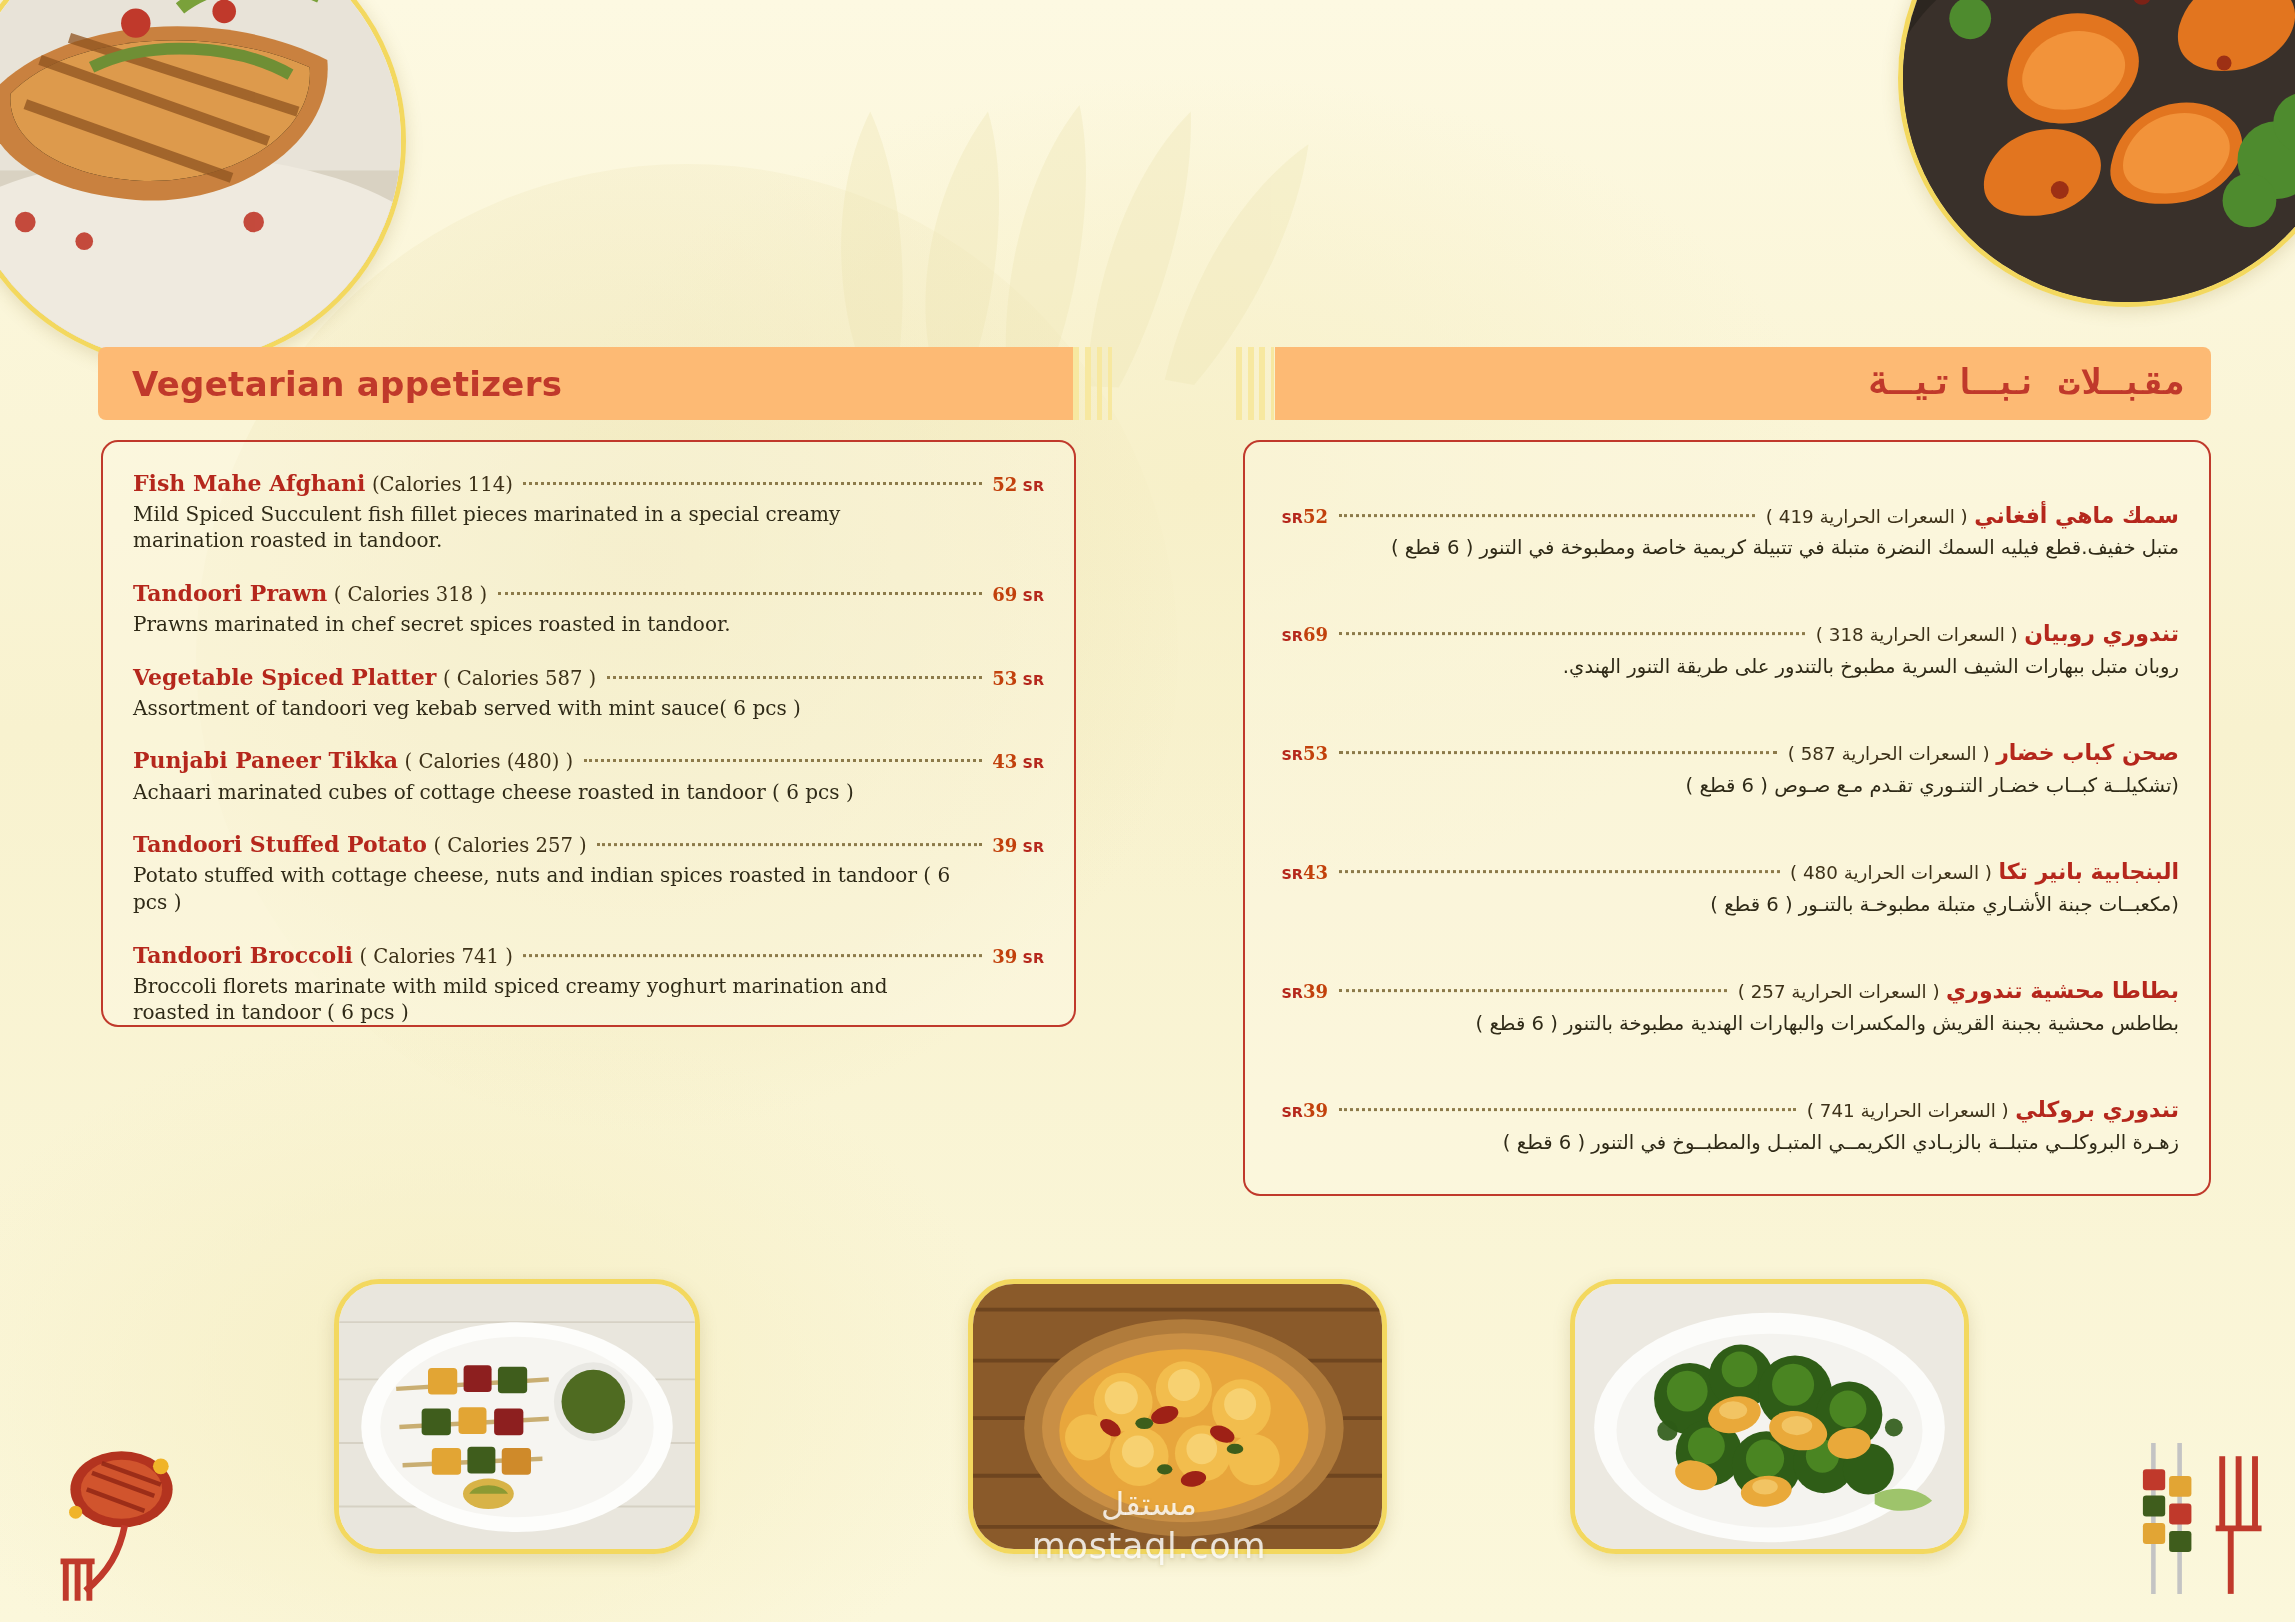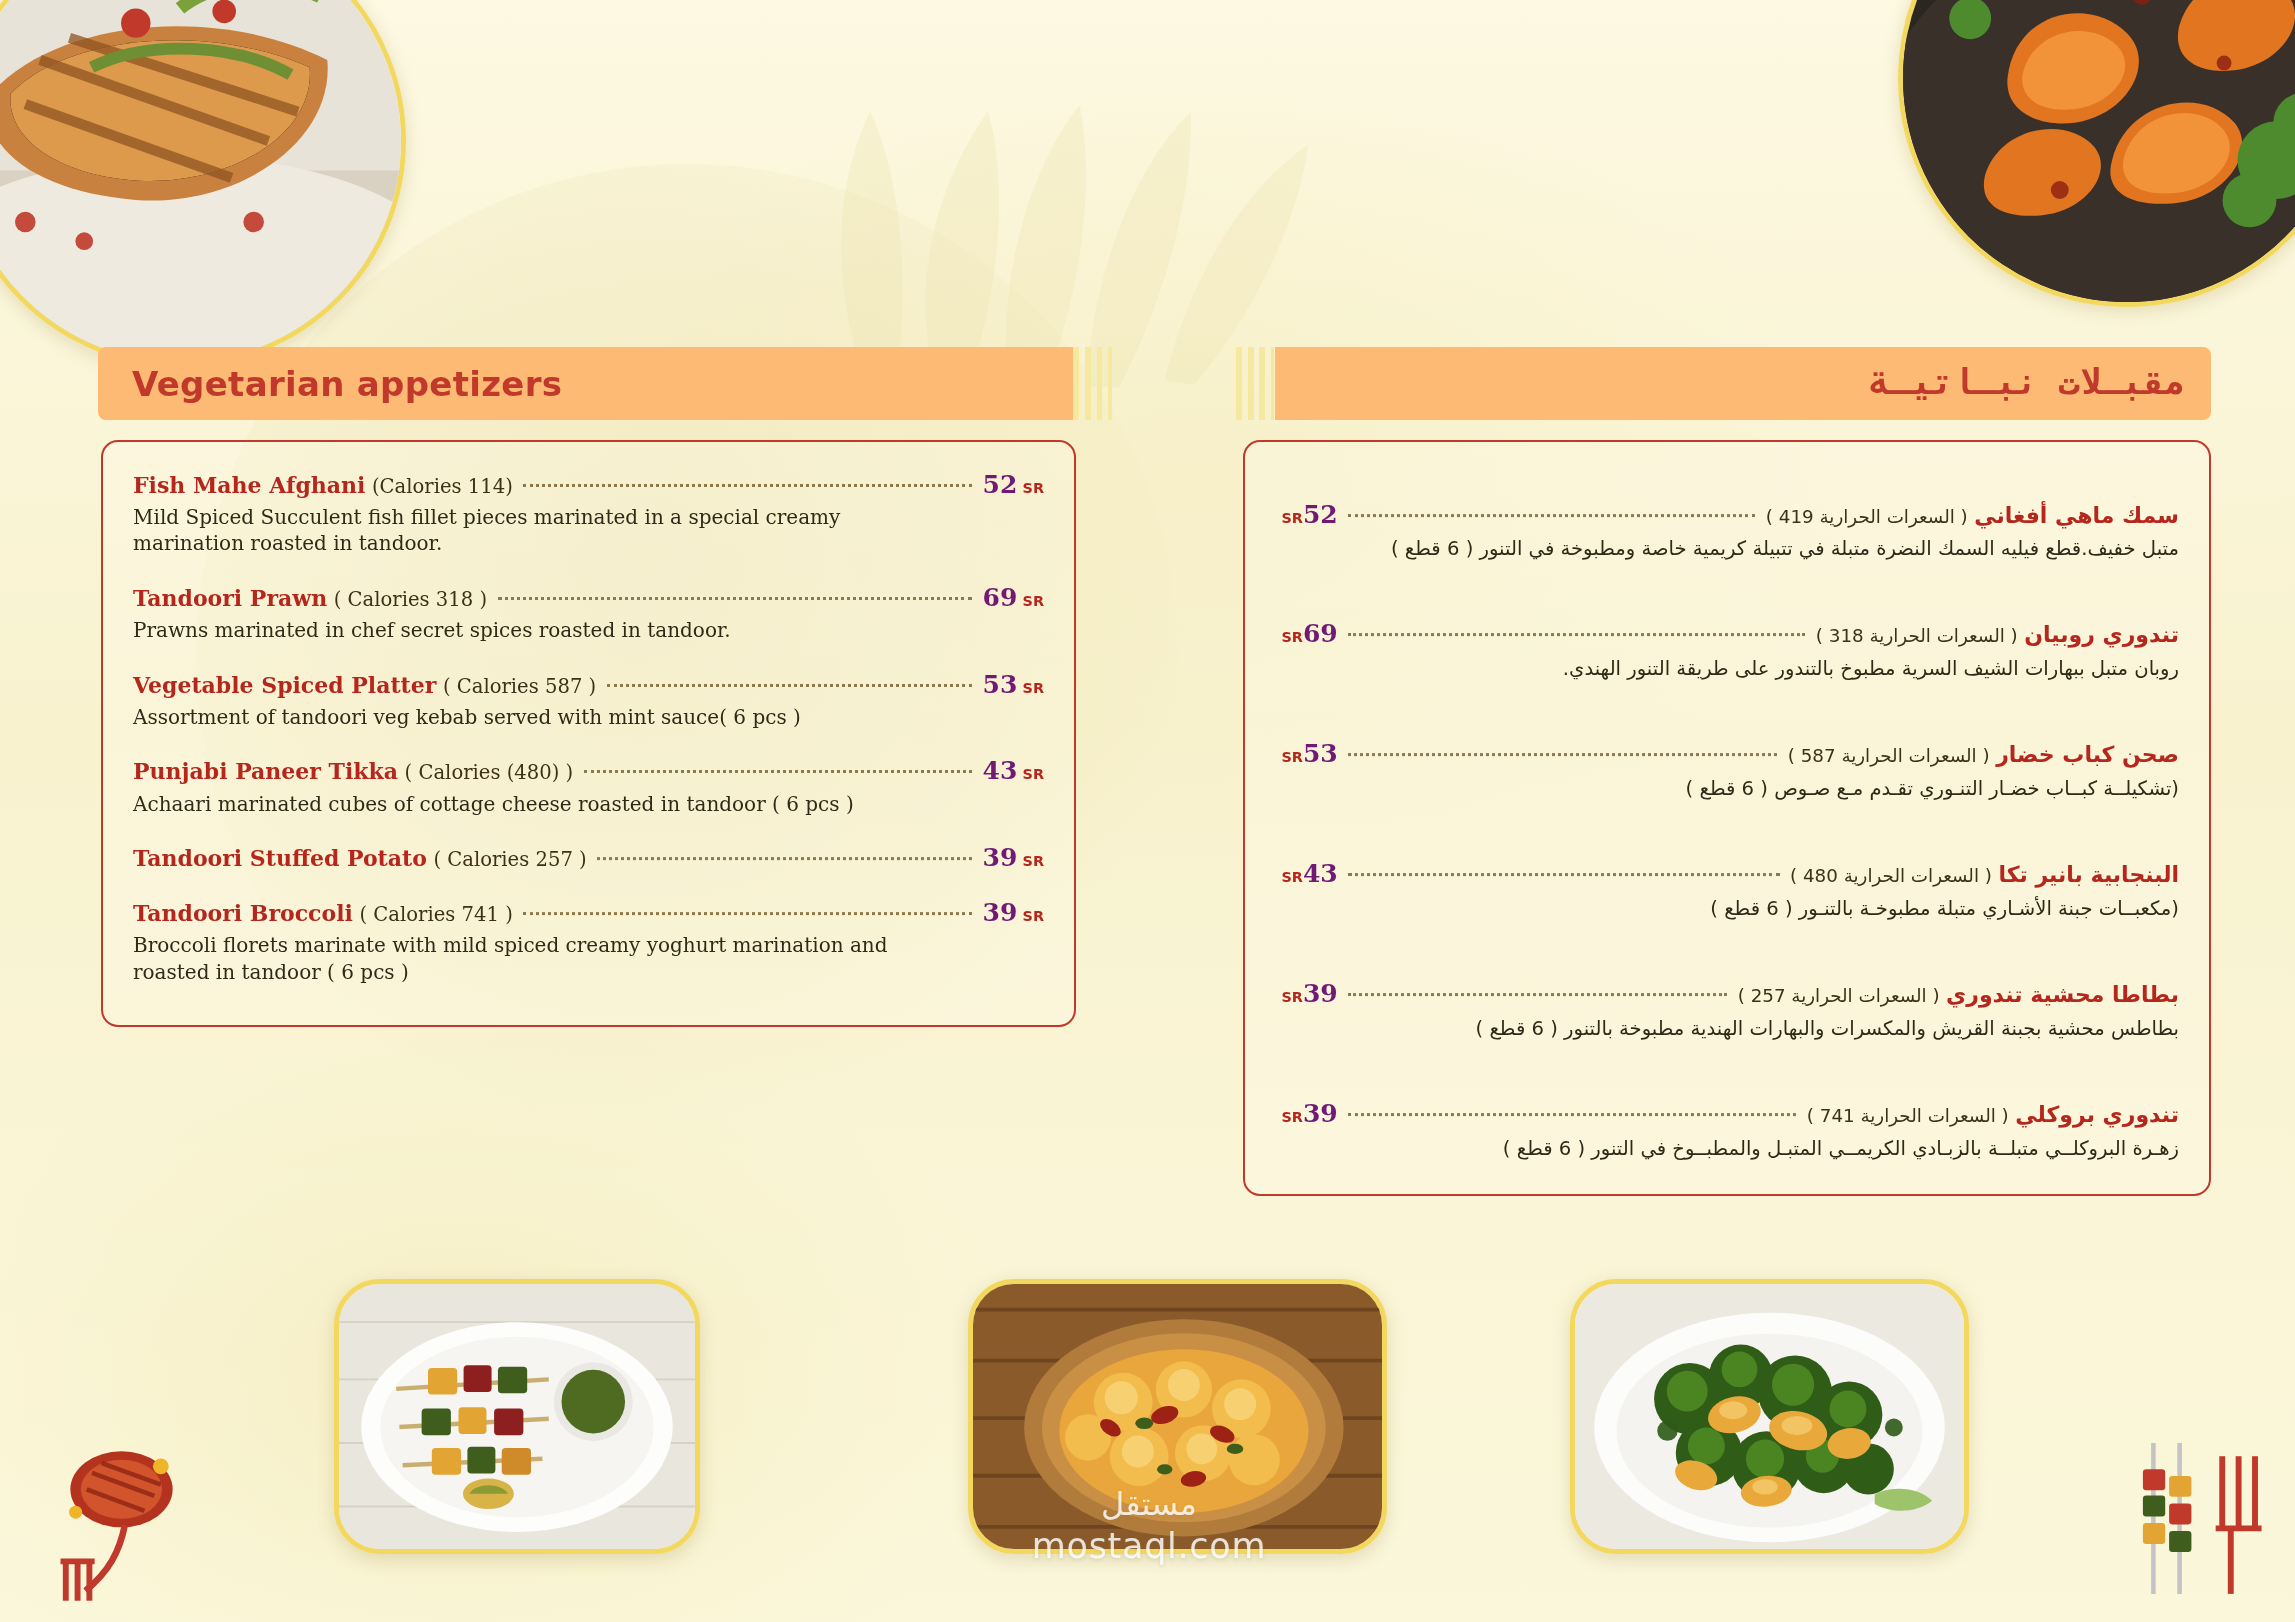--- a/index.html
+++ b/index.html
@@ -137,23 +137,23 @@
     font-family: "DejaVu Serif", serif;
   }
   .dots {
     flex: 1 1 auto;
     margin: 0 10.5px;
     border-bottom: 3.3px dotted #8c7a4a;
     transform: translateY(-5.9px);
     min-width: 26px;
   }
   .price {
-    font-size: 25px;
+    font-size: 18px;
     font-weight: bold;
-    color: #701a75;
+    color: #c2410c;
     font-family: "DejaVu Serif", serif;
   }
   .sr {
     font-size: 14.4px;
     font-weight: bold;
     color: #b5271c;
     margin-left: 5.2px;
     font-family: "DejaVu Sans", sans-serif;
   }
   .desc-en {
@@ -341,20 +341,21 @@
   </div>
 
   <div class="item">
     <div class="row-en">
       <span class="name-en">Tandoori Stuffed Potato</span>
       <span class="cal-en">( Calories 257 )</span>
       <span class="dots"></span>
       <span class="price">39</span>
       <span class="sr">SR</span>
     </div>
+    <div class="desc-en">Potato stuffed with cottage cheese, nuts and indian spices roasted in tandoor ( 6 pcs )</div>
   </div>
 
   <div class="item">
     <div class="row-en">
       <span class="name-en">Tandoori Broccoli</span>
       <span class="cal-en">( Calories 741 )</span>
       <span class="dots"></span>
       <span class="price">39</span>
       <span class="sr">SR</span>
     </div>

